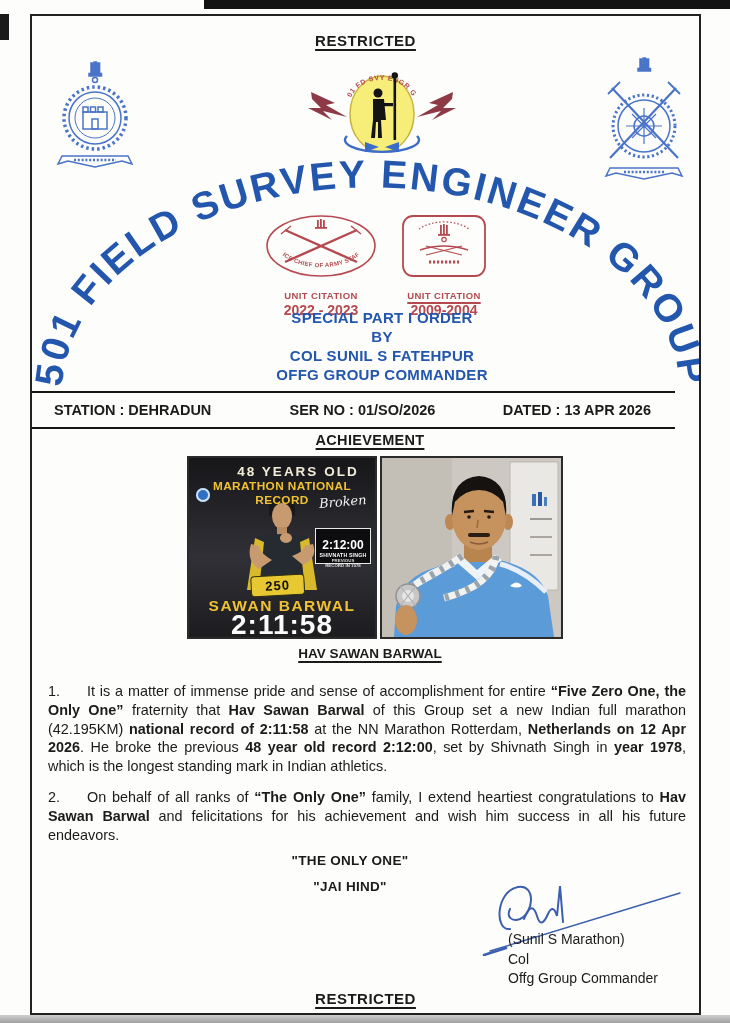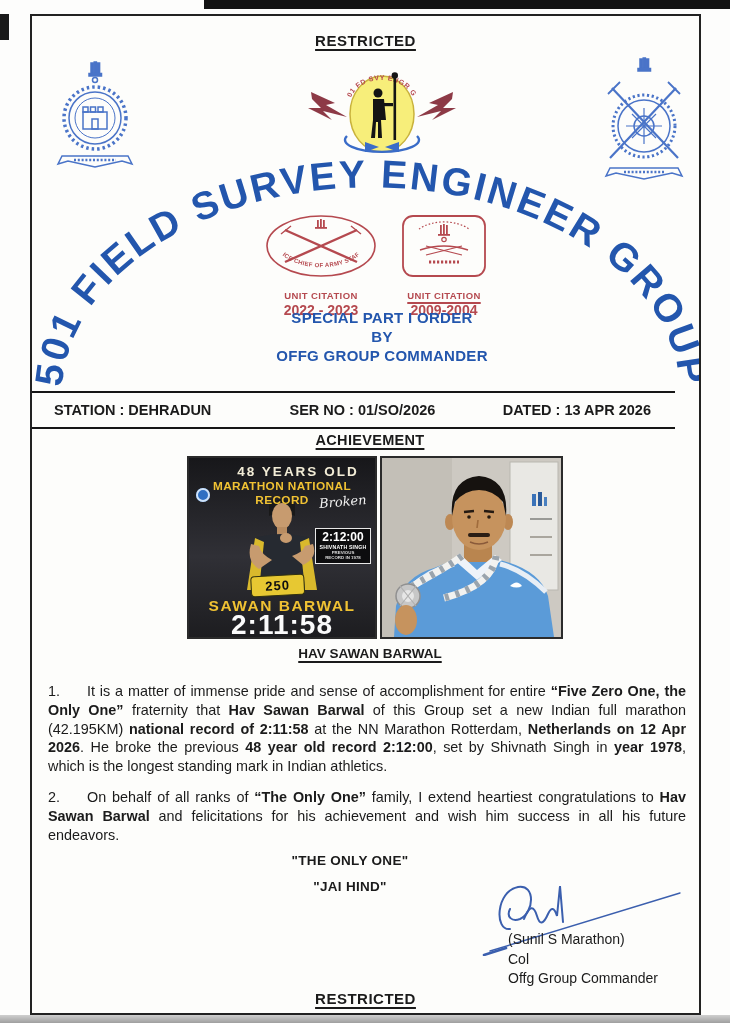--- a/index.html
+++ b/index.html
@@ -39,21 +39,21 @@
   .achievement{left:0;top:416px;width:676px;font-size:14.5px;font-weight:bold;letter-spacing:.3px;}
   
   .photo{box-sizing:border-box;border:2px solid #2b2b2b;overflow:hidden;}
   .poster{left:155px;top:440px;width:190px;height:183px;background:linear-gradient(#17171a,#303036 55%,#1d1d20);}
   .athlete{left:348px;top:440px;width:183px;height:183px;background:#cdc9c2;}
   .poster .p-line1{left:16px;top:6px;width:100%;color:#f2ecd6;font-weight:bold;font-size:13.5px;letter-spacing:2px;}
   .poster .p-line2{left:0;top:21px;width:100%;color:#f0c233;font-weight:800;font-size:11.8px;letter-spacing:.4px;}
   .poster .p-script{right:8px;top:36px;color:#efefef;font-family:"DejaVu Serif",serif;font-style:italic;font-size:13px;transform:rotate(-5deg);}
   .poster .p-logo{left:7px;top:30px;width:14px;height:14px;border-radius:50%;background:#2f6fc2;box-shadow:inset 0 0 0 2px #cfe2f8;}
   .record-box{right:4px;top:70px;width:54px;height:34px;background:#0d0d0f;border:1.5px solid #e8e8e8;color:#fff;text-align:center;}
-  .record-box .rt{font-size:12px;font-weight:800;margin-top:1px;}
+  .record-box .rt{font-size:12px;font-weight:800;margin-top:9px;}
   .record-box .rh{font-size:5.2px;font-weight:bold;letter-spacing:.2px;}
   .record-box .rn{font-size:4.4px;font-weight:bold;color:#ddd;}
   .bib{left:50%;top:117px;transform:translateX(-58%) rotate(-3deg);background:#e7c832;border:1px solid #30300f;border-radius:4px;width:52px;height:19px;text-align:center;color:#101010;font-weight:800;font-size:13px;line-height:19px;letter-spacing:1px;}
   .poster .p-name{left:0;top:139px;width:100%;color:#f0c233;font-weight:800;font-size:15.5px;letter-spacing:1.5px;}
   .poster .p-time{left:0;top:151px;width:100%;color:#fbfbfb;font-weight:800;font-size:28px;letter-spacing:1px;}
   
   .caption1{left:0;top:630px;width:676px;font-size:13.5px;font-weight:bold;}
   .caption2{left:0;top:646px;width:676px;font-size:13.5px;font-weight:bold;}
   
   .para{left:16px;width:638px;font-size:14.4px;line-height:18.8px;text-align:justify;}
@@ -198,20 +198,21 @@
           </g>
         </svg>
         <div class="cap u">UNIT CITATION</div>
         <div class="yrs">2009-2004</div>
       </div>
     </div>
 
     <div class="abs center order-block">
       <div>SPECIAL PART I ORDER</div>
       <div>BY</div>
+      <div>COL SUNIL S FATEHPUR</div>
       <div>OFFG GROUP COMMANDER</div>
     </div>
 
     <div class="abs meta-strip">
       <div class="c1">STATION : DEHRADUN</div>
       <div class="c2">SER NO : 01/SO/2026</div>
       <div class="c3">DATED : 13 APR 2026</div>
     </div>
 
     <div class="abs center achievement">

